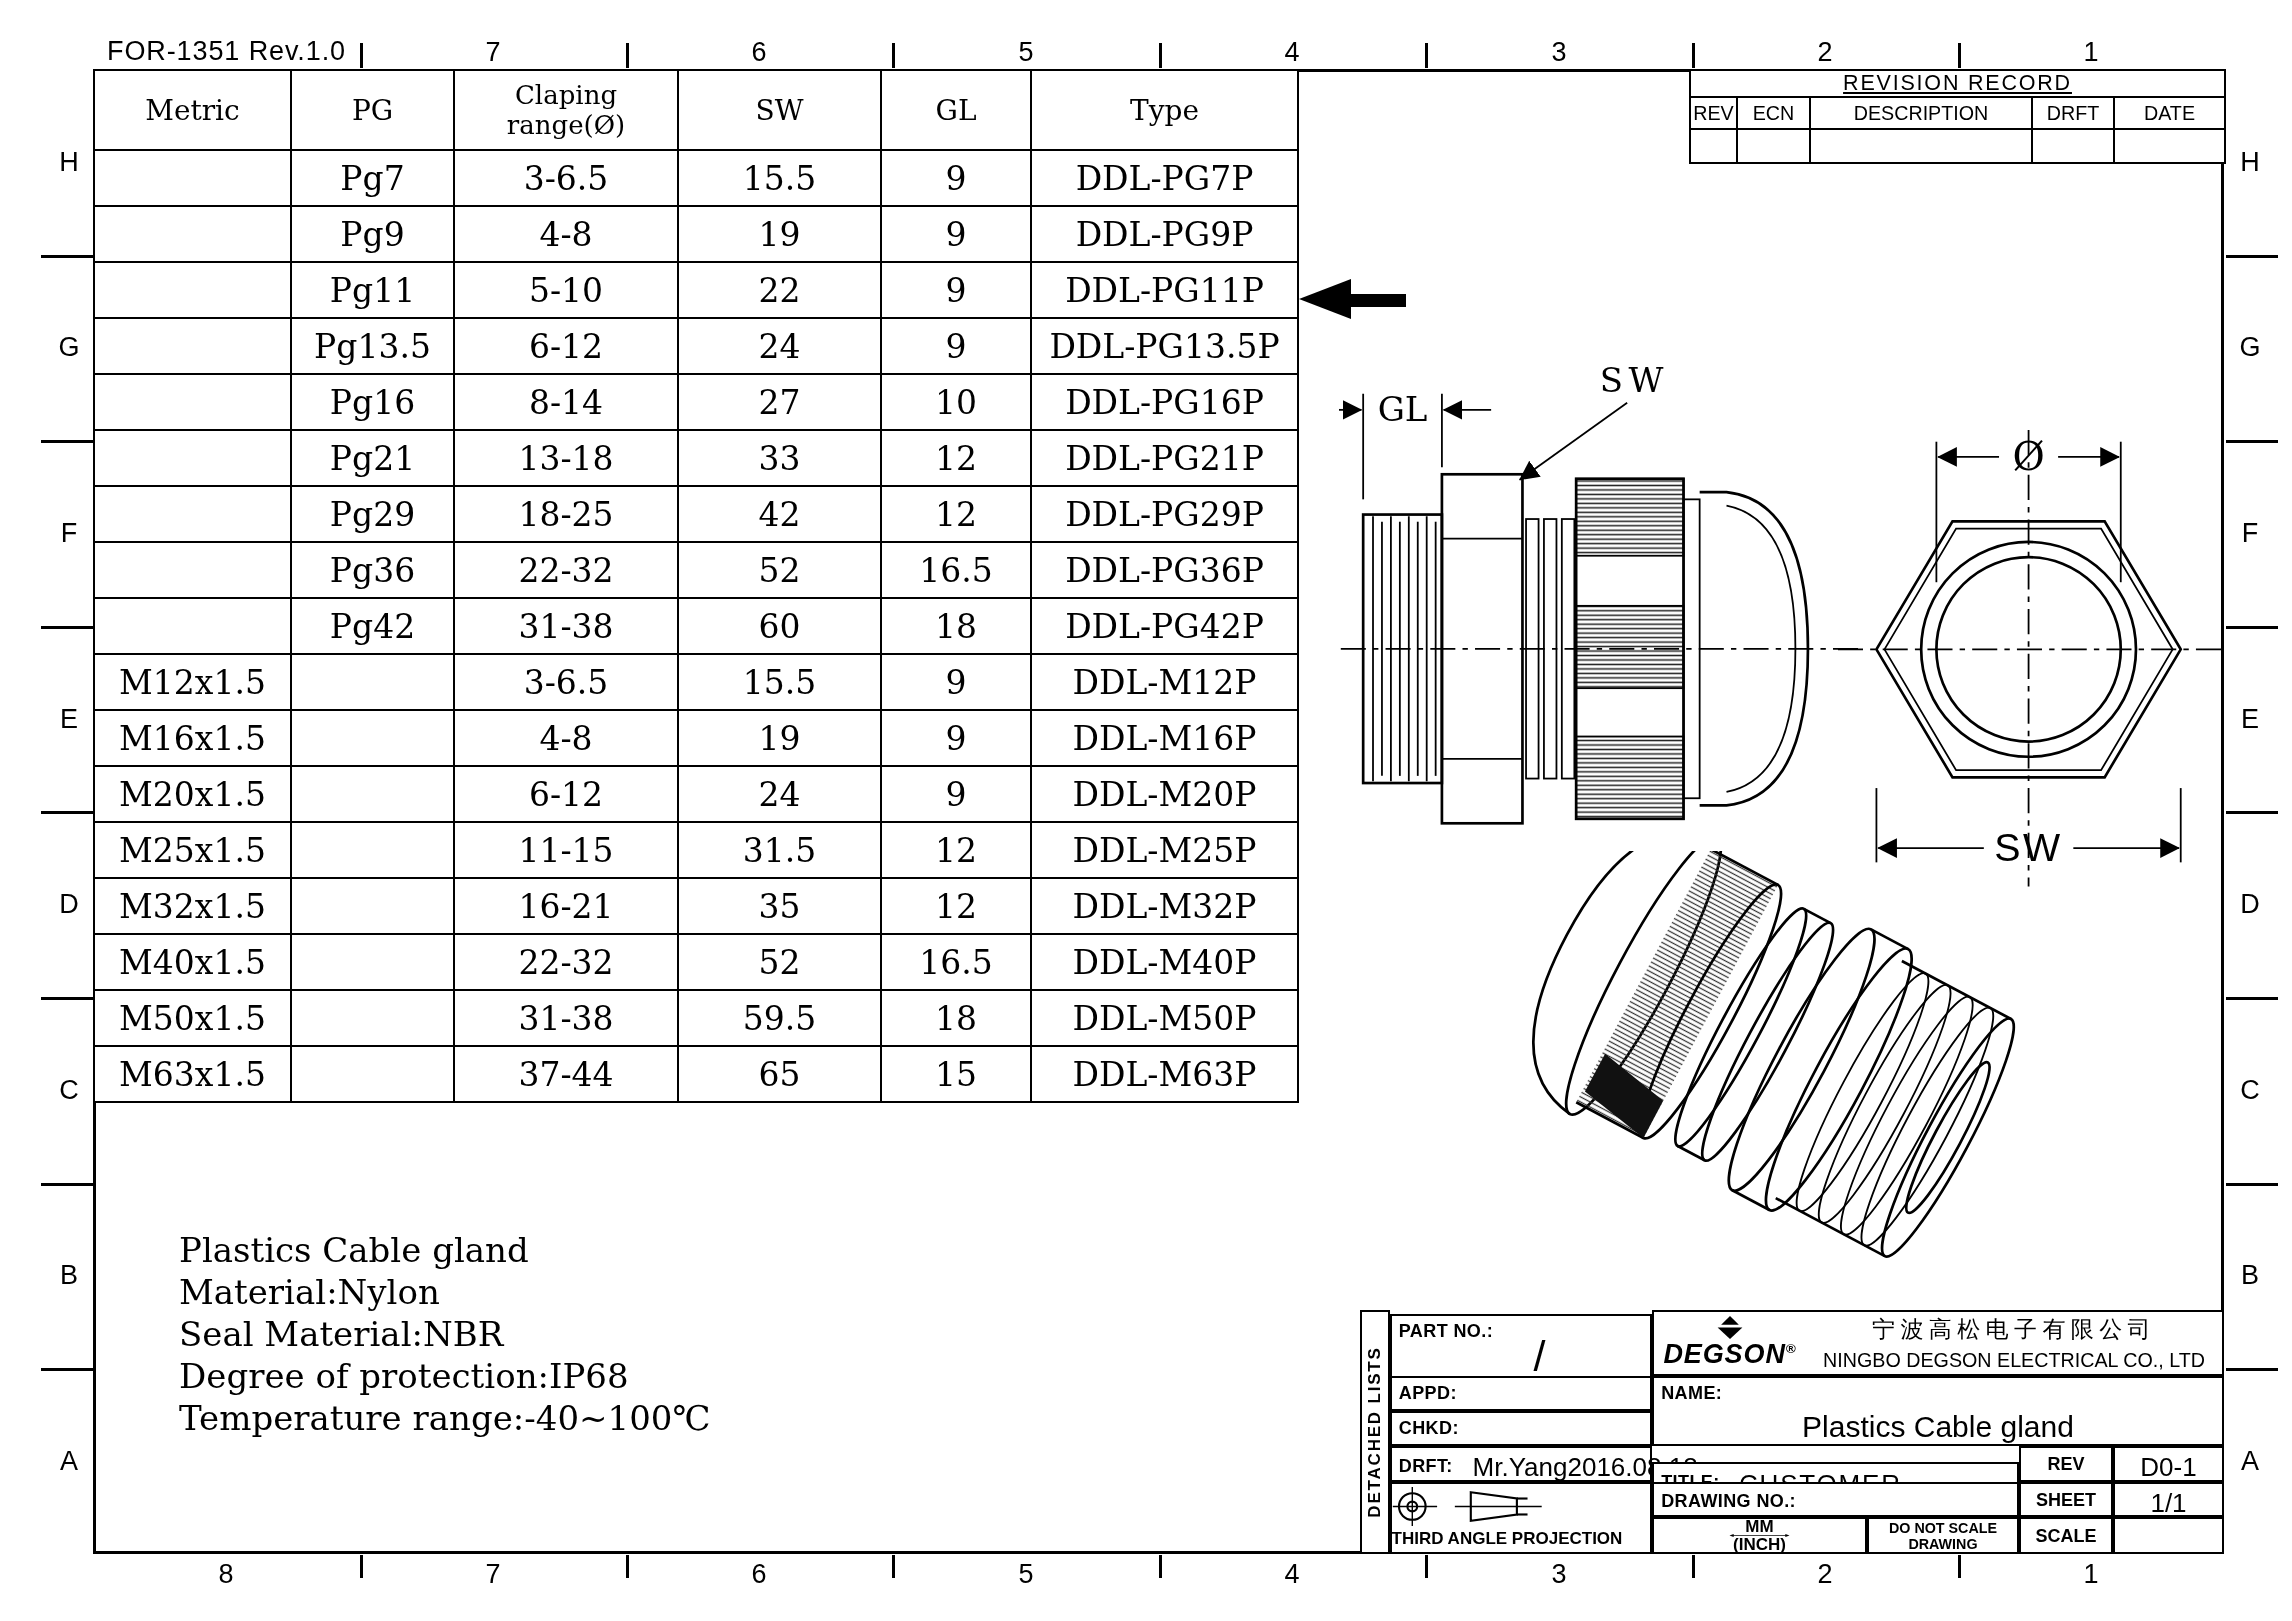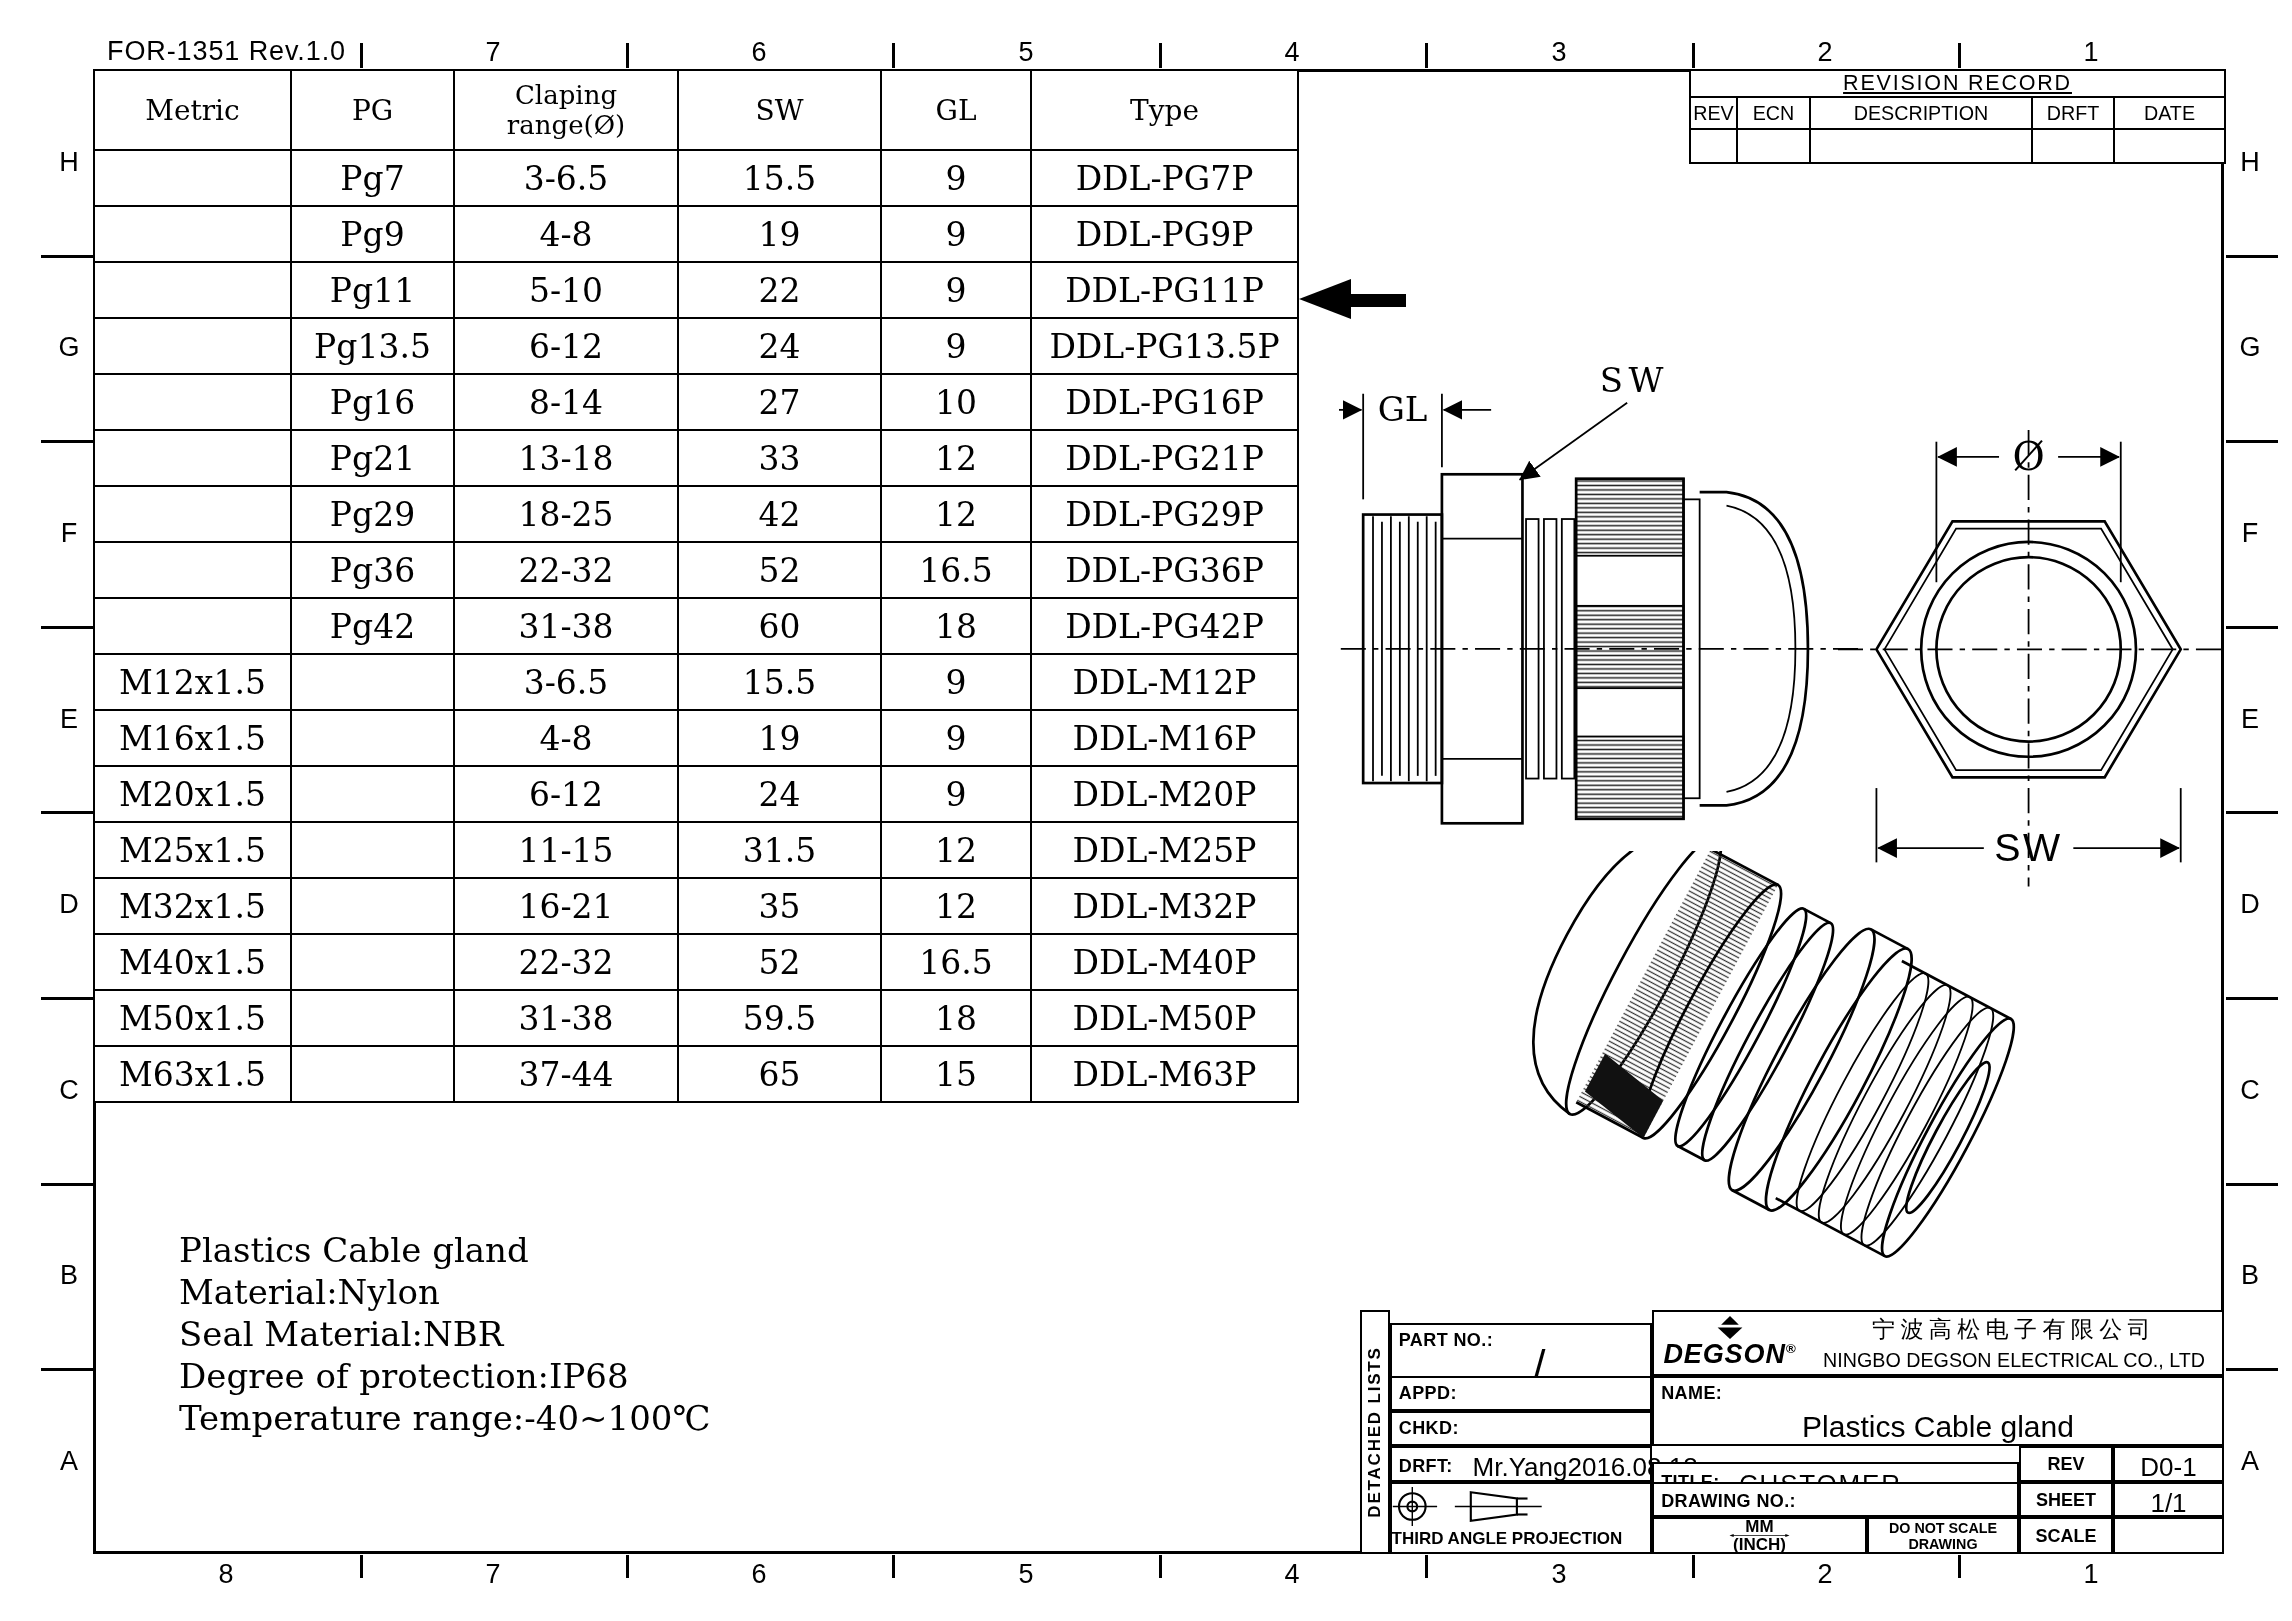--- a/index.html
+++ b/index.html
@@ -425,21 +425,21 @@
       <ellipse class="ln2" cx="444" cy="255" rx="24" ry="150"></ellipse>
       <ellipse cx="470" cy="255" rx="24" ry="150"></ellipse>
       <ellipse cx="470" cy="255" rx="15" ry="95"></ellipse>
     </g>
   </svg>
 
   <div class="tb">
     <div class="tbc" style="left:0;top:0;width:29.6px;height:244px">
       <span class="strip-txt">DETACHED LISTS</span>
     </div>
-    <div class="tbc" style="left:29.6px;top:13px;width:262px;height:66px">
+    <div class="tbc" style="left:29.6px;top:4px;width:262px;height:66px">
       <span class="lbl">PART NO.:</span>
       <span class="pn-val">/</span>
     </div>
     <div class="tbc" style="left:292px;top:0;width:572px;height:66px">
       <div class="company">
         <div class="logo-col">
           <svg width="38" height="23" viewBox="0 0 42 26">
             <polygon points="11,10 21,0 31,10" fill="#000"></polygon>
             <polygon points="7,13 35,13 21,26" fill="#000"></polygon>
           </svg>

